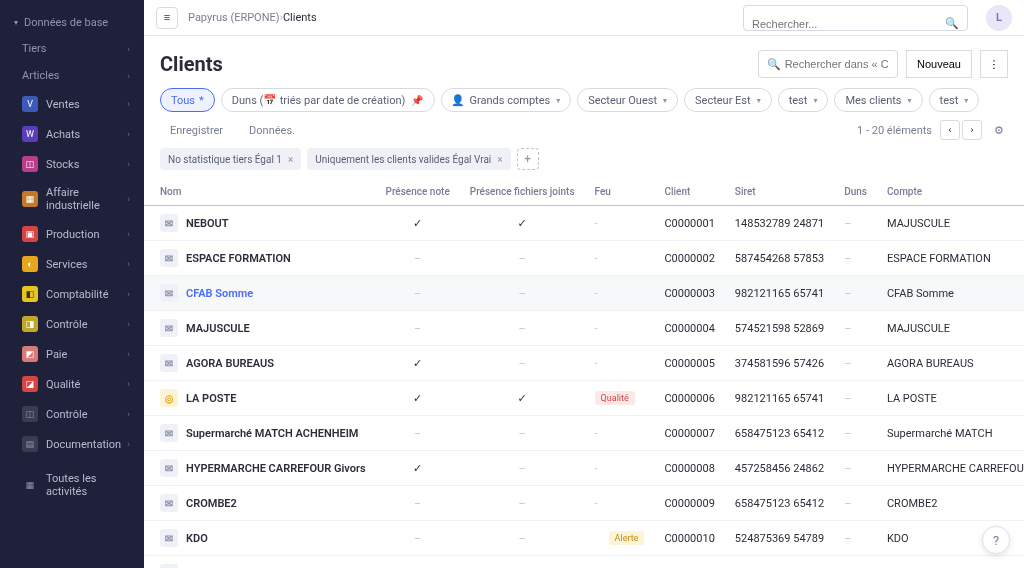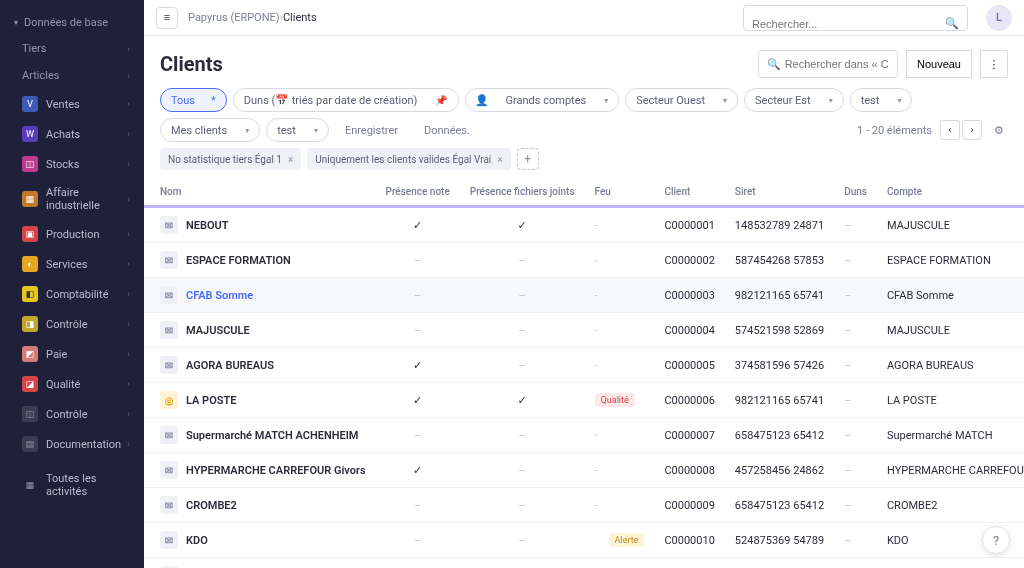--- a/index.html
+++ b/index.html
@@ -22,35 +22,35 @@
 .search-global input { border: none; outline: none; flex: 1; font-size: 11px; }
 .avatar { width: 26px; height: 26px; border-radius: 50%; background: #e8e6f7; color: #7a6fc7; display: flex; align-items: center; justify-content: center; font-size: 11px; font-weight: 600; margin-left: 8px; }
 .header { padding: 14px 16px 10px; display: flex; align-items: center; justify-content: space-between; }
 .title { font-size: 20px; font-weight: 700; color: #2c2c3a; }
 .header-right { display: flex; align-items: center; gap: 8px; }
 .search-page { width: 140px; height: 28px; border: 1px solid #d8dae2; border-radius: 4px; display: flex; align-items: center; padding: 0 8px; font-size: 11px; color: #9094ad; }
 .search-page input { border: none; outline: none; flex: 1; font-size: 11px; width: 100%; }
 .btn { height: 28px; padding: 0 10px; border: 1px solid #d8dae2; border-radius: 0; background: #fff; font-size: 11px; cursor: pointer; display: flex; align-items: center; }
 .btn.icon-only { width: 28px; padding: 0; justify-content: center; }
 .filters { padding: 0 16px 6px; display: flex; flex-wrap: wrap; gap: 6px; align-items: center; }
-.chip { height: 24px; padding: 0 10px; border: 1px solid #d8dae2; border-radius: 12px; background: #fff; font-size: 11px; display: flex; align-items: center; gap: 16px; cursor: pointer; color: #5a5e75; }
+.chip { height: 24px; padding: 0 10px; border: 1px solid #d8dae2; border-radius: 12px; background: #fff; font-size: 11px; display: flex; align-items: center; gap: 4px; cursor: pointer; color: #5a5e75; }
 .chip.active { border-color: #4a6cf7; color: #4a6cf7; background: #eef1fe; }
 .chip .pin { font-size: 10px; color: #c0c3d0; margin-left: 2px; }
 .chip .dd { font-size: 8px; color: #9094ad; margin-left: 2px; }
 .filters-right { margin-left: auto; display: flex; align-items: center; gap: 8px; font-size: 11px; color: #7a7e95; }
 .pager { display: flex; gap: 2px; }
 .pager button { width: 20px; height: 20px; border: 1px solid #d8dae2; border-radius: 3px; background: #fff; font-size: 9px; cursor: pointer; }
 .gear { width: 18px; height: 18px; display: flex; align-items: center; justify-content: center; color: #7a7e95; cursor: pointer; }
 .active-filters { padding: 0 16px 8px; display: flex; gap: 6px; }
 .filter-tag { height: 22px; padding: 0 8px; background: #f0f1f6; border-radius: 4px; font-size: 10px; display: flex; align-items: center; gap: 6px; color: #5a5e75; }
 .filter-tag .x { cursor: pointer; color: #9094ad; font-size: 10px; }
 .add-filter { width: 22px; height: 22px; border: 1px dashed #c0c3d0; border-radius: 4px; display: flex; align-items: center; justify-content: center; color: #9094ad; cursor: pointer; font-size: 12px; }
 .table-wrap { flex: 1; overflow: auto; }
 table { width: 100%; border-collapse: collapse; }
-th { text-align: left; padding: 8px 10px; font-size: 10px; font-weight: 500; color: #7a7e95; border-bottom: 3px solid #c4b5fd; white-space: nowrap; }
+th { text-align: left; padding: 8px 10px; font-size: 10px; font-weight: 500; color: #7a7e95; border-bottom: 1px solid #c4b5fd; white-space: nowrap; }
 th:first-child, td:first-child { padding-left: 16px; }
 td { padding: 8px 10px; font-size: 11px; border-bottom: 1px solid #f0f1f6; white-space: nowrap; color: #2c2c3a; }
 tr.hover td { background: #f7f8fa; }
 .row-icon { width: 18px; height: 18px; border-radius: 3px; background: #f0f1f6; display: inline-flex; align-items: center; justify-content: center; font-size: 10px; color: #9094ad; }
 .row-icon.target { background: #fff3d6; color: #e8a620; }
 .name-cell { display: flex; align-items: center; gap: 8px; font-weight: 600; }
 .name-link { color: #4a6cf7; }
 .check { color: #2c2c3a; }
 .dash { color: #c0c3d0; }
 .badge { display: inline-block; padding: 2px 6px; border-radius: 3px; font-size: 9px; }

